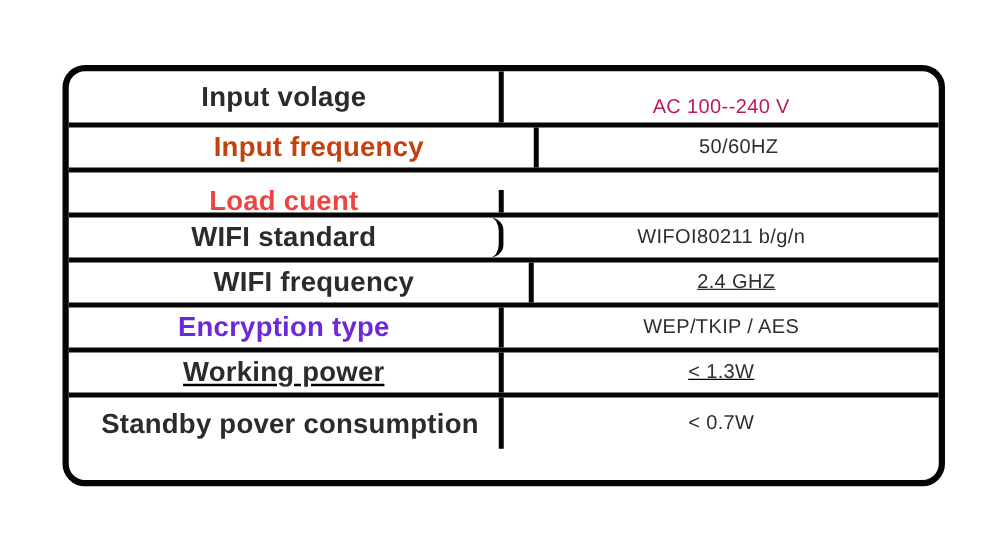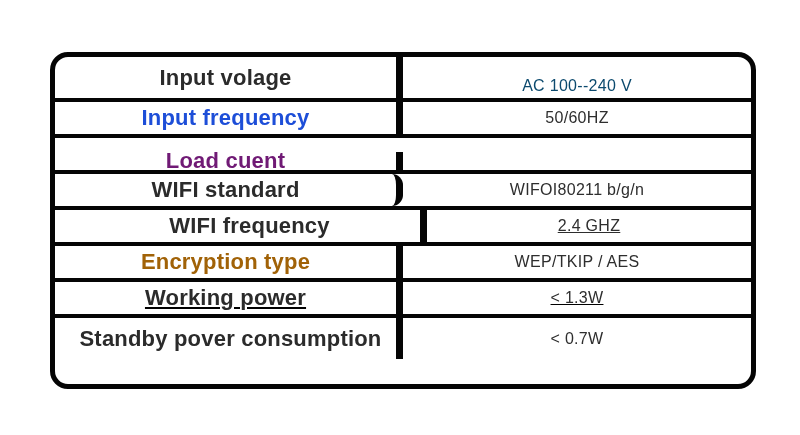--- a/index.html
+++ b/index.html
@@ -34,65 +34,65 @@
   .cell {
     display: flex;
     align-items: center;
     justify-content: center;
     text-align: center;
     overflow: hidden;
     white-space: nowrap;
   }
   .label-cell {
     flex: 0 0 348px;
-    border-right: 7px solid #a3a3a3;
+    border-right: 4px solid #a3a3a3;
     font-size: 22px;
     font-weight: bold;
     color: #2b2b2b;
     letter-spacing: 0.2px;
   }
   .value-cell {
     flex: 1 1 auto;
     font-size: 16px;
     font-weight: normal;
     color: #2e2e2e;
     letter-spacing: 0.3px;
   }
 </style>
 </head>
 <body style="background: rgb(255, 255, 255);">
 
 <div class="spec-table" style="border-color: rgb(5, 5, 5);">
 
   <div class="spec-row row-first" style="border-bottom-color: rgb(5, 5, 5);">
     <div class="cell label-cell" style="border-right-color: rgb(5, 5, 5); color: rgb(43, 43, 43);">Input volage</div>
-    <div class="cell value-cell" style="color: #0c4a6e; margin-top: 17px;">AC 100--240 V</div>
+    <div class="cell value-cell" style="color: #be185d; margin-top: 17px;">AC 100--240 V</div>
   </div>
 
   <div class="spec-row" style="border-bottom-color: rgb(5, 5, 5);">
-    <div class="cell label-cell" style="border-right-color: rgb(5, 5, 5); color: #1d4ed8;">Input frequency</div>
+    <div class="cell label-cell" style="border-right-color: rgb(5, 5, 5); color: #c2410c; margin-left: 28px;">Input frequency</div>
     <div class="cell value-cell" style="color: rgb(46, 46, 46);">50/60HZ</div>
   </div>
 
   <div class="spec-row" style="border-bottom-color: rgb(5, 5, 5);">
-    <div class="cell label-cell" style="border-right-color: rgb(5, 5, 5); color: #701a75; margin-top: 14px;">Load cuent</div>
+    <div class="cell label-cell" style="border-right-color: rgb(5, 5, 5); color: #ef4444; margin-top: 14px;">Load cuent</div>
   </div>
 
   <div class="spec-row" style="border-bottom-color: rgb(5, 5, 5);">
     <div class="cell label-cell" style="border-right-color: rgb(5, 5, 5); color: rgb(43, 43, 43); border-radius: 11px;">WIFI standard</div>
     <div class="cell value-cell" style="color: rgb(46, 46, 46);">WIFOI80211 b/g/n</div>
   </div>
 
   <div class="spec-row" style="border-bottom-color: rgb(5, 5, 5); padding-left: 24px;">
     <div class="cell label-cell" style="border-right-color: rgb(5, 5, 5); color: rgb(43, 43, 43);">WIFI frequency</div>
     <div class="cell value-cell" style="color: rgb(46, 46, 46); text-decoration: underline;">2.4 GHZ</div>
   </div>
 
   <div class="spec-row" style="border-bottom-color: rgb(5, 5, 5);">
-    <div class="cell label-cell" style="border-right-color: rgb(5, 5, 5); color: #a16207;">Encryption type</div>
+    <div class="cell label-cell" style="border-right-color: rgb(5, 5, 5); color: #6d28d9;">Encryption type</div>
     <div class="cell value-cell" style="color: rgb(46, 46, 46);">WEP/TKIP / AES</div>
   </div>
 
   <div class="spec-row" style="border-bottom-color: rgb(5, 5, 5); text-decoration: underline;">
     <div class="cell label-cell" style="border-right-color: rgb(5, 5, 5); color: rgb(43, 43, 43);">Working power</div>
     <div class="cell value-cell" style="color: rgb(46, 46, 46);">&lt; 1.3W</div>
   </div>
 
   <div class="spec-row row-last" style="border-bottom-color: rgb(5, 5, 5);">
     <div class="cell label-cell" style="border-right-color: rgb(5, 5, 5); color: rgb(43, 43, 43); padding-left: 10px;">Standby pover consumption</div>

